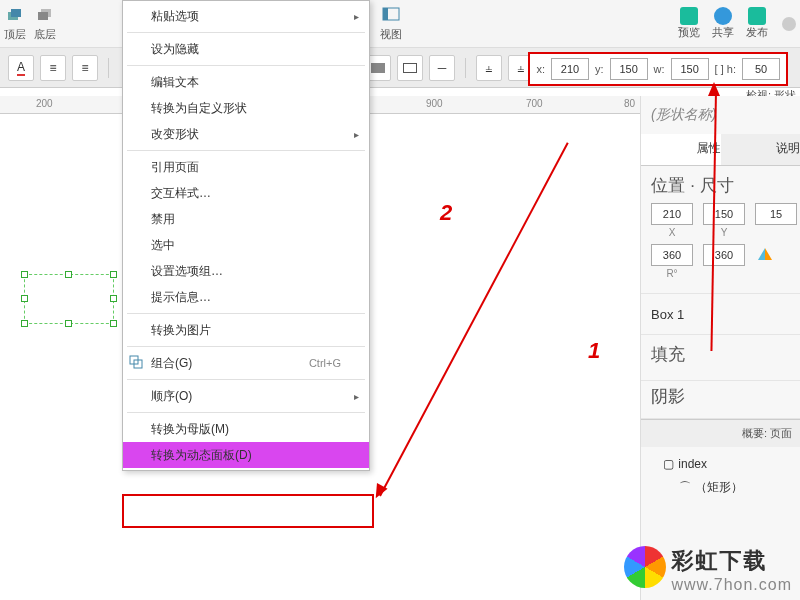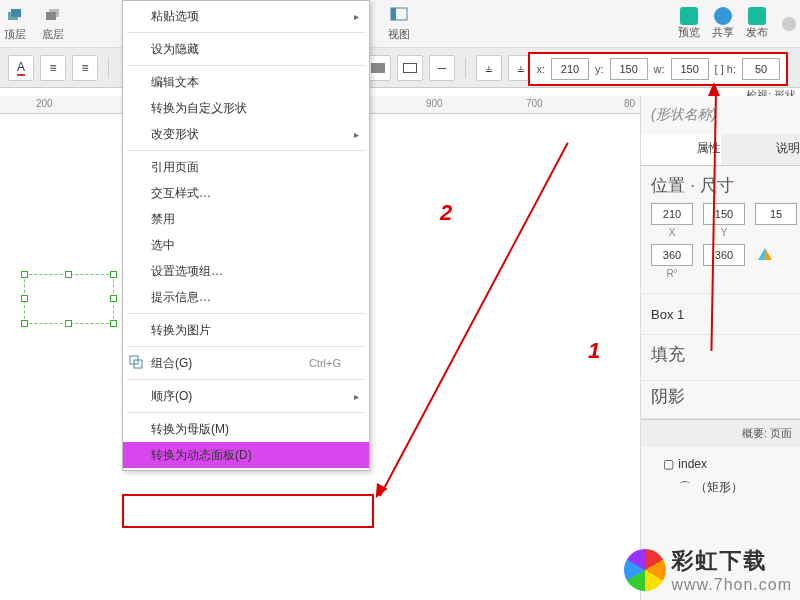--- a/index.html
+++ b/index.html
@@ -1,18 +1,18 @@
 <!DOCTYPE html>
 <html><head>
 <meta charset="utf-8">
 <style>
 *{box-sizing:border-box;margin:0;padding:0;font-family:"Microsoft YaHei",Arial,sans-serif;font-size:12px;color:#333}
 body{background:#fff;width:800px;height:600px;overflow:hidden;position:relative}
 .toolbar-top{height:48px;background:#f5f5f5;display:flex;align-items:center;padding:0 4px;border-bottom:1px solid #ddd}
-.tool-group{display:flex;gap:16px;margin-right:20px}
+.tool-group{display:flex;gap:8px;margin-right:20px}
 .tool-item{display:flex;flex-direction:column;align-items:center;gap:2px;cursor:pointer}
 .tool-icon{width:20px;height:20px;display:flex;align-items:center;justify-content:center}
 .tool-label{font-size:11px;color:#555}
 .toolbar-top .right-tools{margin-left:auto;display:flex;align-items:center}
 .rt-btn{display:flex;flex-direction:column;align-items:center;padding:2px 6px}
 .rt-icon{width:18px;height:18px;border-radius:3px}
 .toolbar-2{height:40px;background:#ececec;display:flex;align-items:center;padding:0 8px;border-bottom:1px solid #ccc;gap:6px}
 .tb-btn{width:26px;height:26px;border:1px solid #ccc;background:#fff;display:flex;align-items:center;justify-content:center;border-radius:2px}
 .tb-sep{width:1px;height:20px;background:#ccc;margin:0 4px}
 .coord-box{position:absolute;right:12px;top:52px;display:flex;gap:6px;align-items:center;padding:4px 6px;border:2px solid #d00;background:#fff}
@@ -47,21 +47,21 @@
 .rp-label{font-size:17px;color:#555;margin-bottom:6px}
 .rp-row{display:flex;gap:10px;margin-bottom:6px}
 .rp-field{display:flex;flex-direction:column;align-items:center;gap:2px}
 .rp-field input{width:42px;height:22px;border:1px solid #aaa;text-align:center;font-size:11px}
 .rp-field span{font-size:10px;color:#888}
 .rp-name{width:100%;height:24px;border:none;background:transparent;font-size:13px;padding:2px 0}
 .outline-head{padding:6px 8px;background:#eee;border-top:1px solid #ccc;font-size:11px;text-align:right;color:#555}
 .outline-list{padding:6px 8px}
 .outline-item{padding:4px 0 4px 14px;display:flex;align-items:center;gap:4px;font-size:12px;color:#444}
 .outline-item.child{padding-left:30px;color:#666}
-.watermark{position:absolute;right:8px;bottom:6px;display:flex;align-items:center;gap:6px;z-index:20}
+.watermark{position:absolute;right:8px;bottom:6px;display:flex;align-items:flex-start;gap:6px;z-index:20}
 .wm-logo{width:42px;height:42px;border-radius:50%;background:conic-gradient(#e33 0 60deg,#f90 60deg 120deg,#fd0 120deg 180deg,#3c3 180deg 240deg,#39f 240deg 300deg,#93f 300deg 360deg)}
 .wm-text{display:flex;flex-direction:column}
 .wm-title{font-size:22px;font-weight:bold;color:#333;letter-spacing:2px}
 .wm-sub{font-size:16px;color:#888;letter-spacing:1px}
 svg{display:block}
 </style>
 </head>
 <body>
 
 <div class="toolbar-top">

